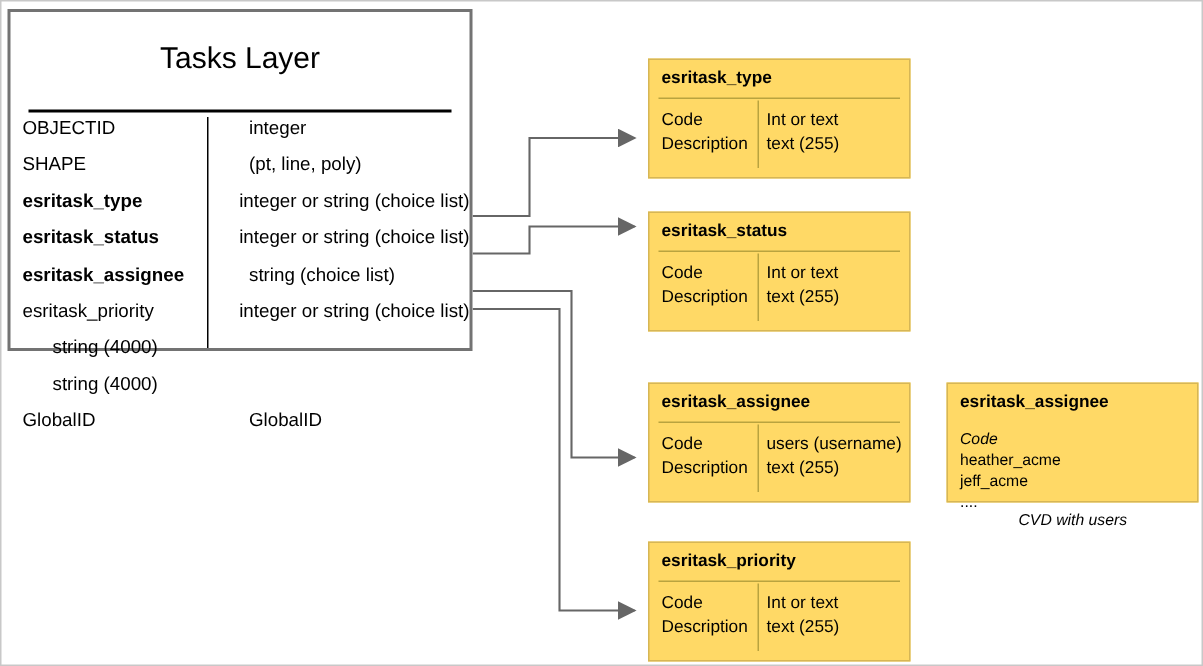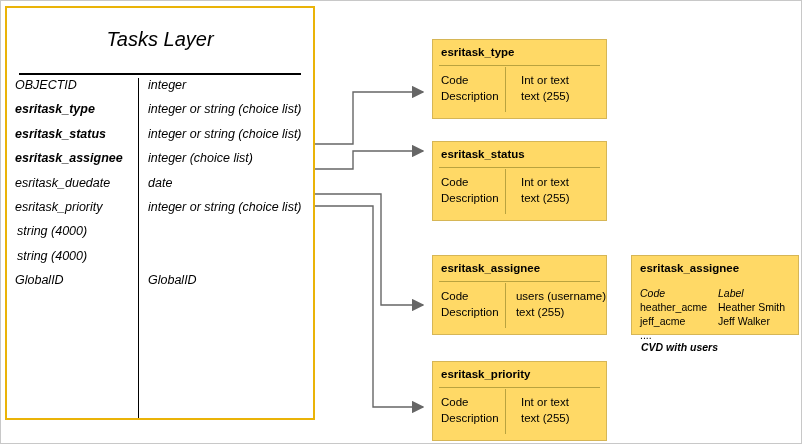--- a/index.html
+++ b/index.html
@@ -20,25 +20,24 @@
     box-sizing: border-box;
     border: 1px solid #c8c8c8;
     background: #ffffff;
   }
   
   .main-table {
     position: absolute;
     left: 4px;
     top: 5px;
     width: 310px;
-    height: 414px;
-    border: 2px solid #eab308;
+    height: 228px;
+    border: 2px solid #737373;
     background: #ffffff;
     box-sizing: border-box;
-    font-style: italic;
   }
   .main-title {
     height: 62px;
     line-height: 62px;
     text-align: center;
     font-size: 20px;
     color: #000000;
   }
   .main-title-rule {
     position: absolute;
@@ -69,21 +68,21 @@
     font-size: 12.5px;
     color: #000000;
   }
   .cell-name {
     width: 131px;
     padding-left: 8px;
     box-sizing: border-box;
     white-space: nowrap;
   }
   .cell-type {
-    padding-left: 10px;
+    padding-left: 28px;
     box-sizing: border-box;
     white-space: nowrap;
   }
   .bold { font-weight: bold; }
 
   
   .ybox {
     position: absolute;
     background: #ffd966;
     border: 1px solid #d6b656;
@@ -111,21 +110,21 @@
     display: flex;
     font-size: 11.5px;
     color: #000000;
   }
   .ycol-left {
     width: 72px;
     padding-left: 8px;
     box-sizing: border-box;
   }
   .ycol-right {
-    padding-left: 16px;
+    padding-left: 6px;
     box-sizing: border-box;
   }
   .yline { line-height: 16px; white-space: nowrap; }
   .ysep {
     position: absolute;
     left: 72px;
     top: 27px;
     bottom: 6px;
     width: 1px;
     background: #b9a33f;
@@ -183,34 +182,34 @@
     <div class="main-title">Tasks Layer</div>
     <div class="main-title-rule"></div>
     <div class="vdiv"></div>
     <div class="rows">
 
       <div class="row">
         <div class="cell-name">OBJECTID</div>
         <div class="cell-type">integer</div>
       </div>
       <div class="row">
+        <div class="cell-name">SHAPE</div>
+        <div class="cell-type">(pt, line, poly)</div>
+      </div>
+      <div class="row">
         <div class="cell-name bold">esritask_type</div>
         <div class="cell-type">integer or string (choice list)</div>
       </div>
       <div class="row">
         <div class="cell-name bold">esritask_status</div>
         <div class="cell-type">integer or string (choice list)</div>
       </div>
       <div class="row">
         <div class="cell-name bold">esritask_assignee</div>
-        <div class="cell-type">integer (choice list)</div>
-      </div>
-      <div class="row">
-        <div class="cell-name">esritask_duedate</div>
-        <div class="cell-type">date</div>
+        <div class="cell-type">string (choice list)</div>
       </div>
       <div class="row">
         <div class="cell-name">esritask_priority</div>
         <div class="cell-type">integer or string (choice list)</div>
       </div>
       <div class="row">
         <div class="cell-type">string (4000)</div>
       </div>
       <div class="row">
         <div class="cell-type">string (4000)</div>
@@ -288,24 +287,18 @@
 
   <div class="ybox" style="left:630px; top:254px; width:168px; height:80px;">
     <div class="yhead">esritask_assignee</div>
     <div class="cvd-body">
       <div class="cvd-col a">
         <div class="cvd-line italic">Code</div>
         <div class="cvd-line">heather_acme</div>
         <div class="cvd-line">jeff_acme</div>
         <div class="cvd-line">....</div>
       </div>
-      <div class="cvd-col">
-        <div class="cvd-line italic">Label</div>
-        <div class="cvd-line">Heather Smith</div>
-        <div class="cvd-line">Jeff Walker</div>
-        <div class="cvd-line"></div>
-      </div>
-    </div>
-  </div>
-
-  <div class="caption" style="left:640px; top:340px;font-weight:bold;">CVD with users</div>
+    </div>
+  </div>
+
+  <div class="caption" style="left:678px; top:340px;">CVD with users</div>
 
 </div>
 
 </body></html>

